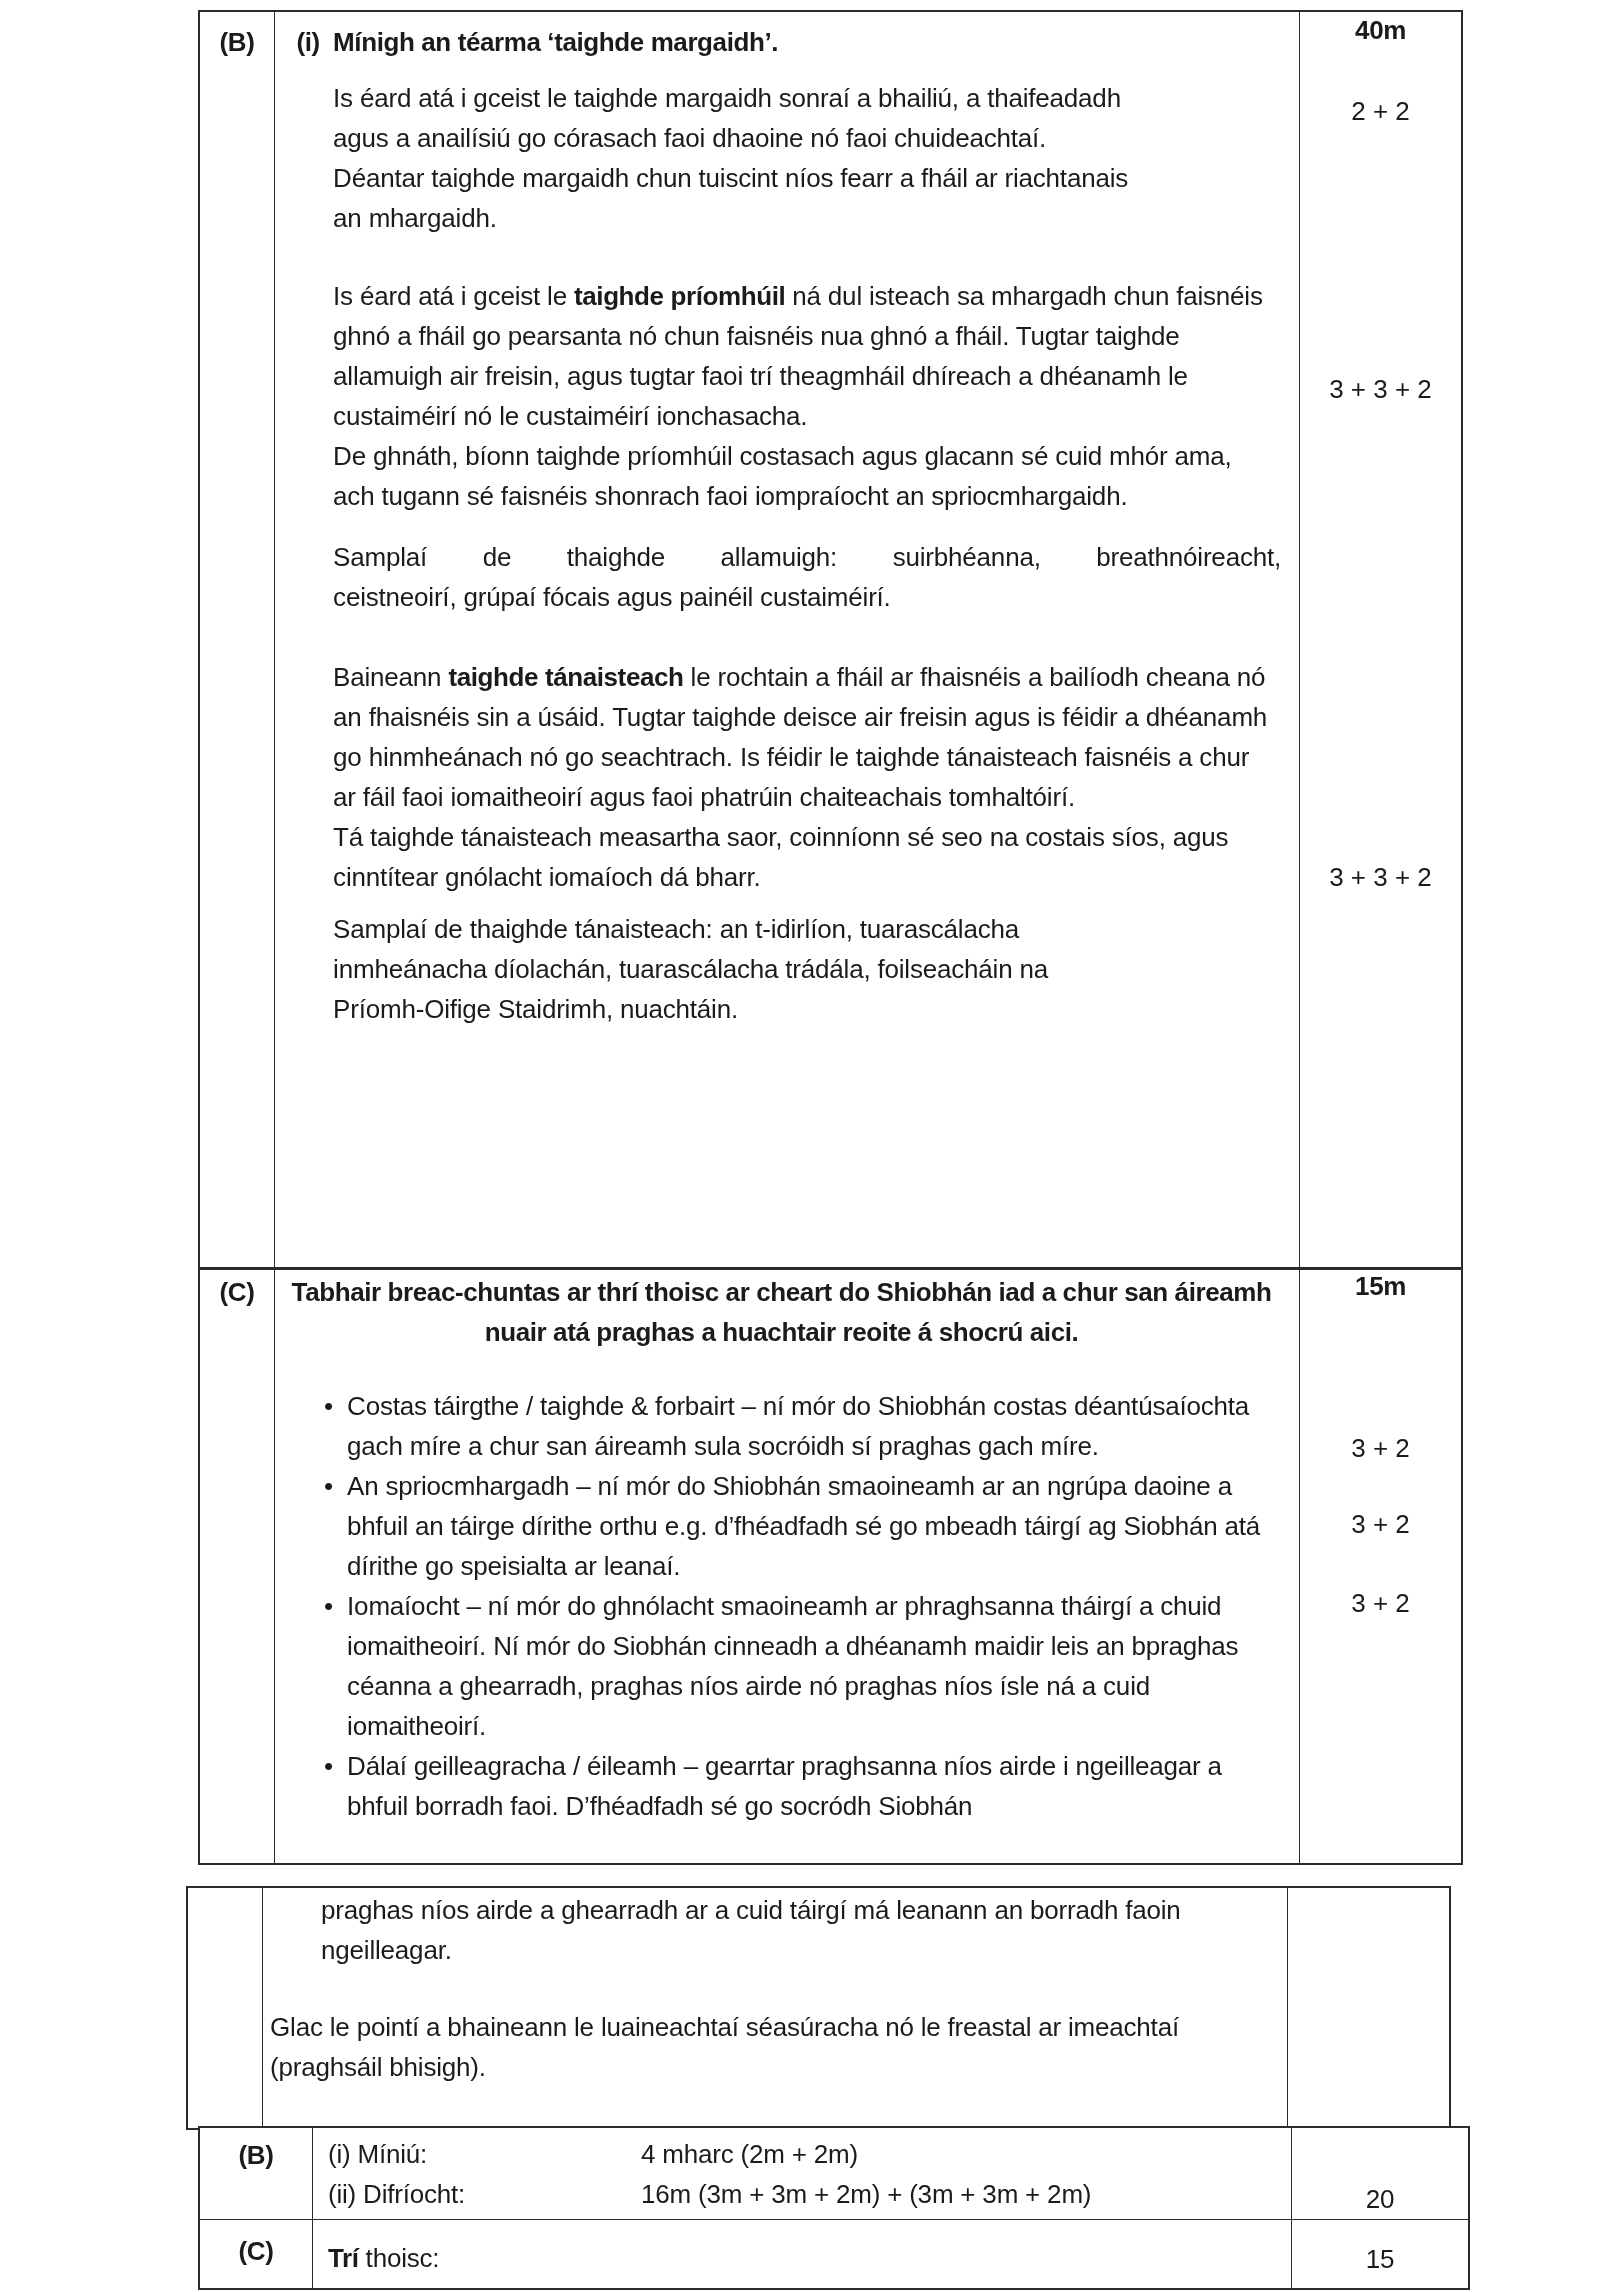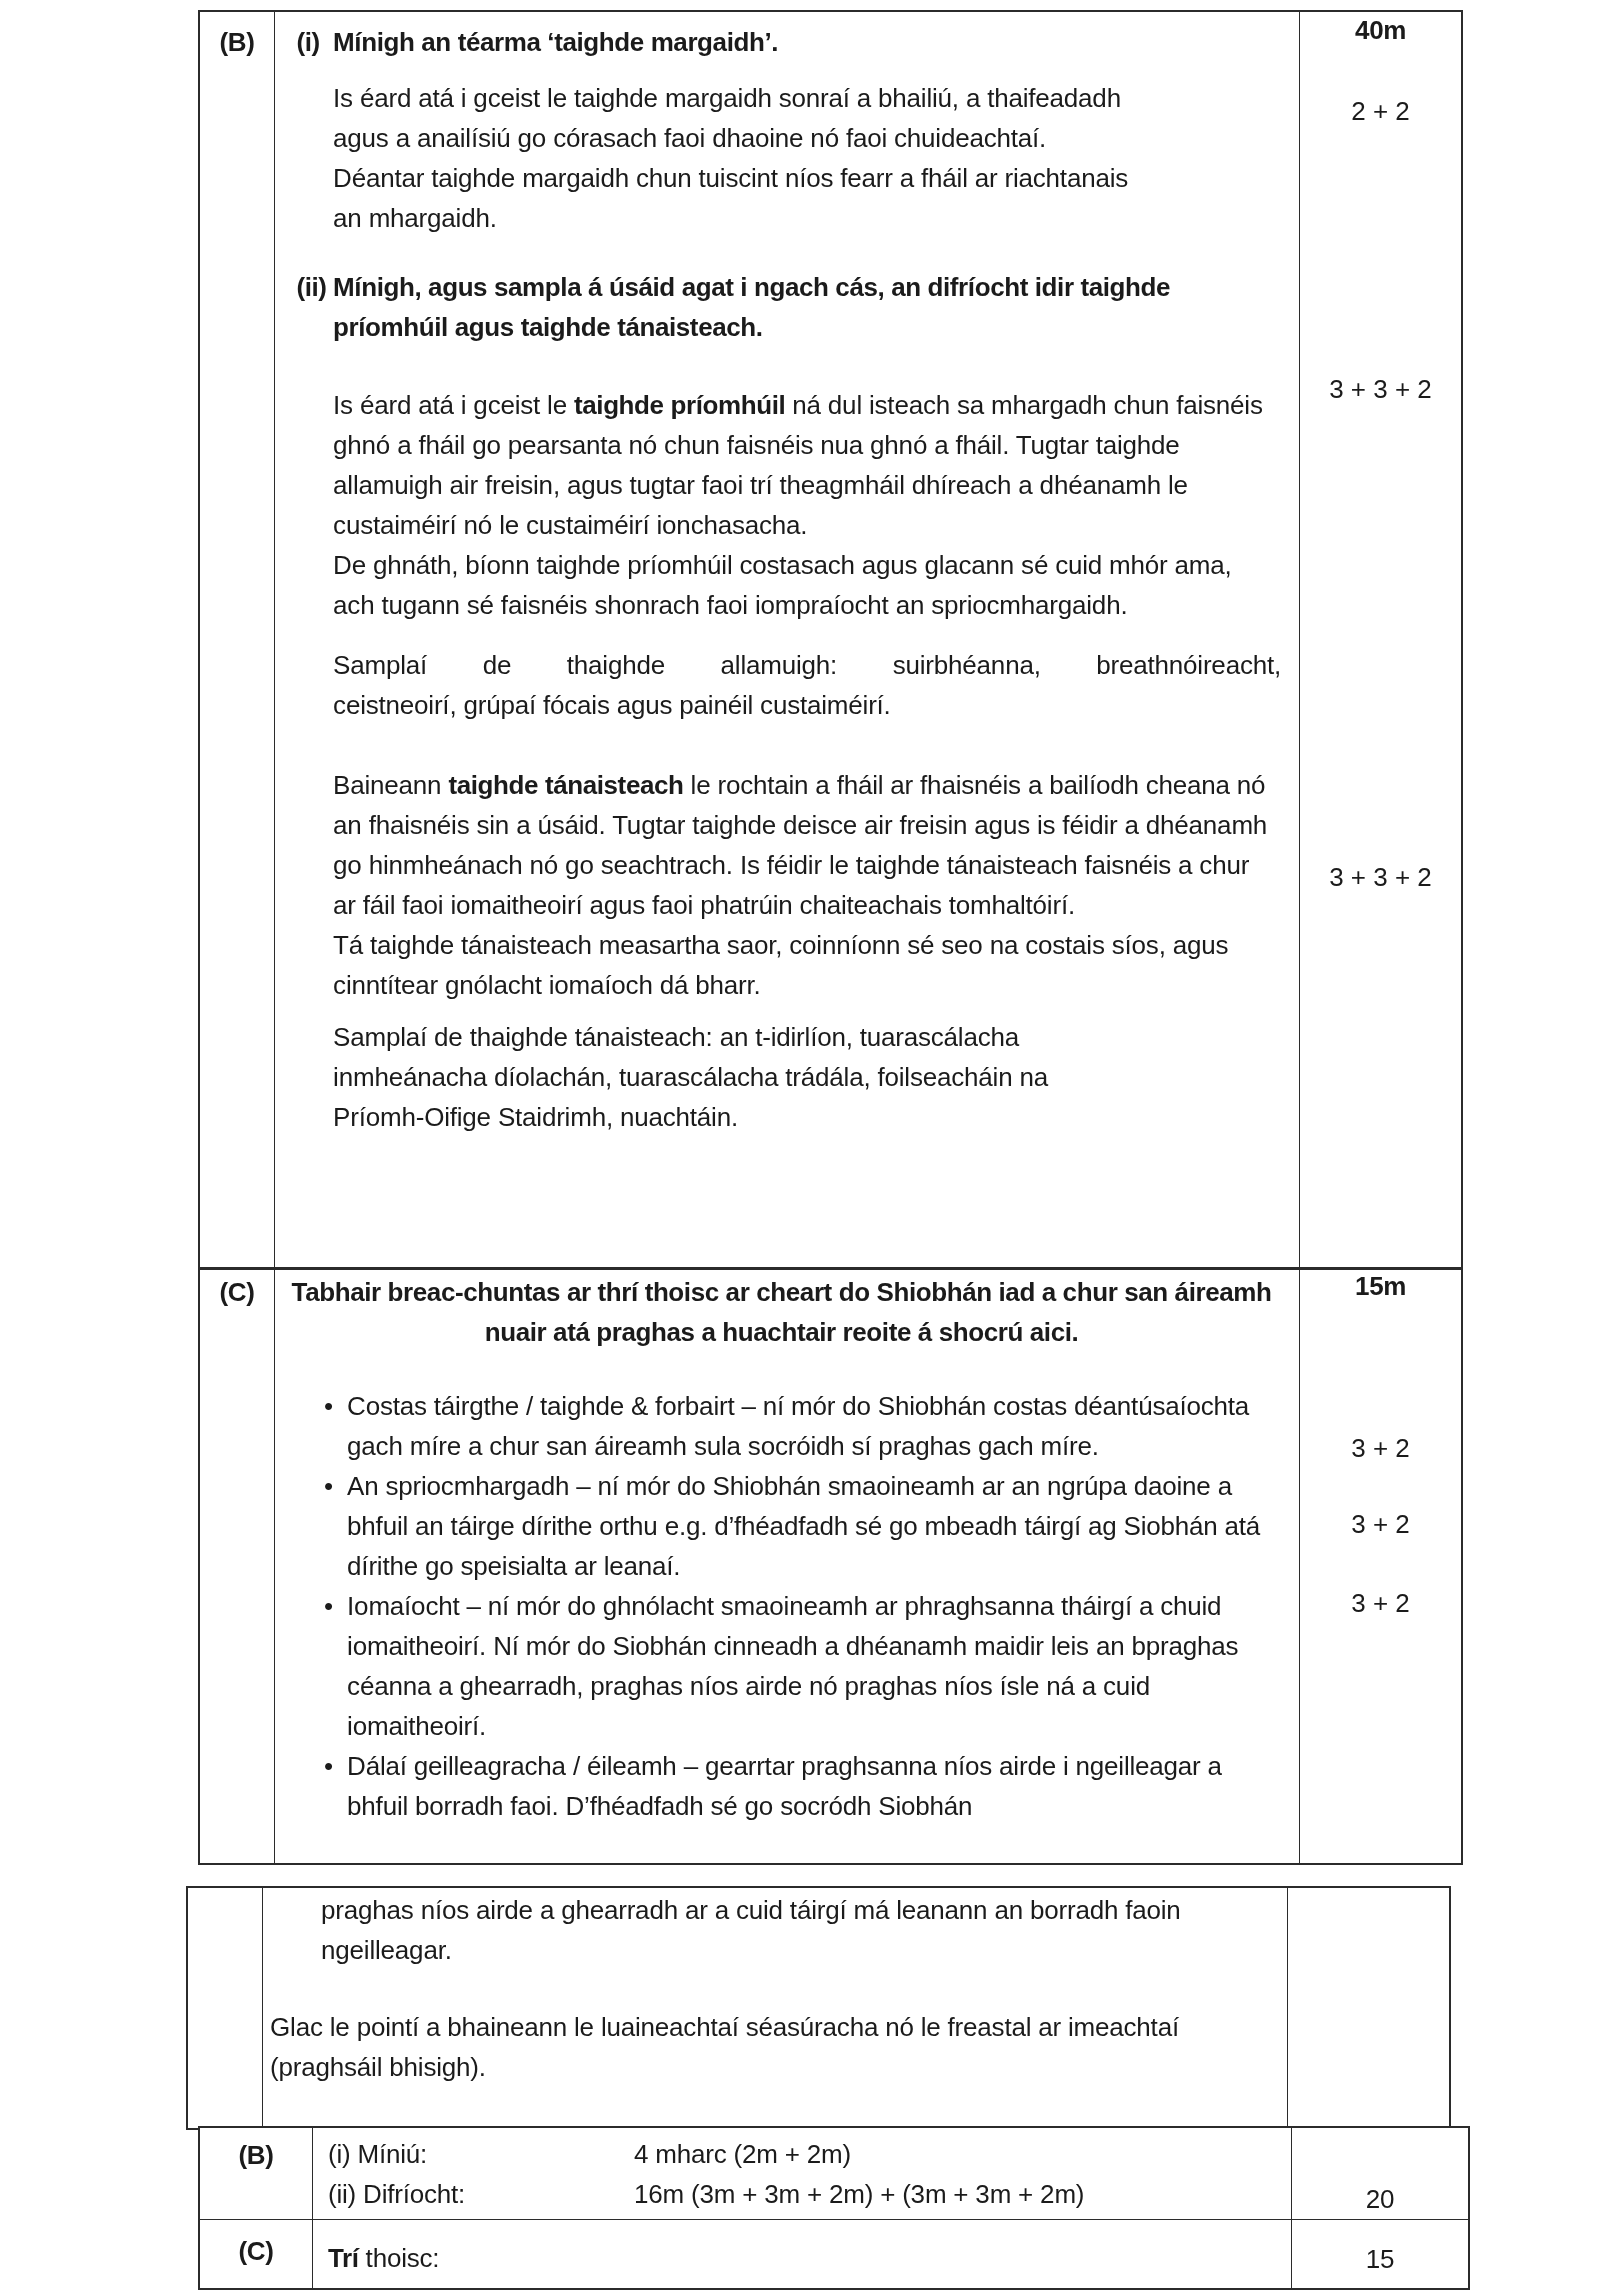--- a/index.html
+++ b/index.html
@@ -42,21 +42,21 @@
   .mark{position:absolute;left:0;right:0;text-align:center;line-height:36px;letter-spacing:0;}
   .mark.b{letter-spacing:-0.4px;}
   .bullets{margin:34px 0 0 42px;}
   .bullet{display:flex;}
   .dot{width:23px;flex:none;}
   .btext{max-width:936px;}
   .cont{margin-left:51px;max-width:936px;}
   .note{margin-top:37px;max-width:989px;}
   .sumrowB{padding:6.2px 9px 0 15px;}
   .sumrowC{padding:18px 9px 1px 15px;}
-  .sline{display:flex;}
+  .sline{display:flex;gap:7px;}
   .sname{width:306px;flex:none;}
   .sval{flex:1;text-align:left;}
   .svalC{flex:1;text-align:center;padding-left:134px;}
   .totB{display:flex;justify-content:center;align-items:flex-end;padding-bottom:1.8px;line-height:36px;}
   .totC{display:flex;justify-content:center;align-items:flex-start;padding-top:20.5px;line-height:36px;}
   .lbl3B{display:flex;justify-content:center;padding-top:7.1px;}
   .lbl3C{display:flex;justify-content:center;padding-top:10.7px;}
 </style>
 </head>
 <body>
@@ -69,24 +69,20 @@
       <span>(B)</span>
     </div>
 
     <div class="cell v hb contentB">
       <div class="qsec">
         <span class="qlabel">(i)</span>
         <p class="head">Mínigh an téarma ‘taighde margaidh’.</p>
       </div>
       <p class="para w1 mt1">Is éard atá i gceist le taighde margaidh sonraí a bhailiú, a thaifeadadh agus a anailísiú go córasach faoi dhaoine nó faoi chuideachtaí. Déantar taighde margaidh chun tuiscint níos fearr a fháil ar riachtanais an mhargaidh.</p>
 
-      <div class="qsec mt2">
-        <span class="qlabel">(ii)</span>
-        <p class="head">Mínigh, agus sampla á úsáid agat i ngach cás, an difríocht idir taighde príomhúil agus taighde tánaisteach.</p>
-      </div>
 
       <p class="para w2 mt3"><span>Is éard atá i gceist le </span><span class="b">taighde príomhúil</span><span> ná dul isteach sa mhargadh chun faisnéis ghnó a fháil go pearsanta nó chun faisnéis nua ghnó a fháil. Tugtar taighde allamuigh air freisin, agus tugtar faoi trí theagmháil dhíreach a dhéanamh le custaiméirí nó le custaiméirí ionchasacha.</span><span class="nl">De ghnáth, bíonn taighde príomhúil costasach agus glacann sé cuid mhór ama, ach tugann sé faisnéis shonrach faoi iompraíocht an spriocmhargaidh.</span></p>
 
       <p class="para mt4">
           <span class="jline">Samplaí de thaighde allamuigh: suirbhéanna, breathnóireacht,</span>
           <span class="nl">ceistneoirí, grúpaí fócais agus painéil custaiméirí.</span>
         </p>
 
       <p class="para w2 mt5"><span>Baineann </span><span class="b">taighde tánaisteach</span><span> le rochtain a fháil ar fhaisnéis a bailíodh cheana nó an fhaisnéis sin a úsáid. Tugtar taighde deisce air freisin agus is féidir a dhéanamh go hinmheánach nó go seachtrach. Is féidir le taighde tánaisteach faisnéis a chur ar fáil faoi iomaitheoirí agus faoi phatrúin chaiteachais tomhaltóirí.</span><span class="nl">Tá taighde tánaisteach measartha saor, coinníonn sé seo na costais síos, agus cinntítear gnólacht iomaíoch dá bharr.</span></p>
 

